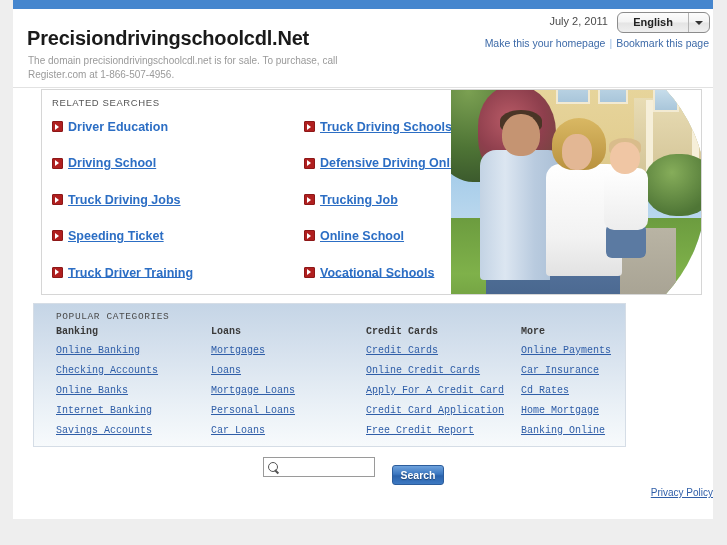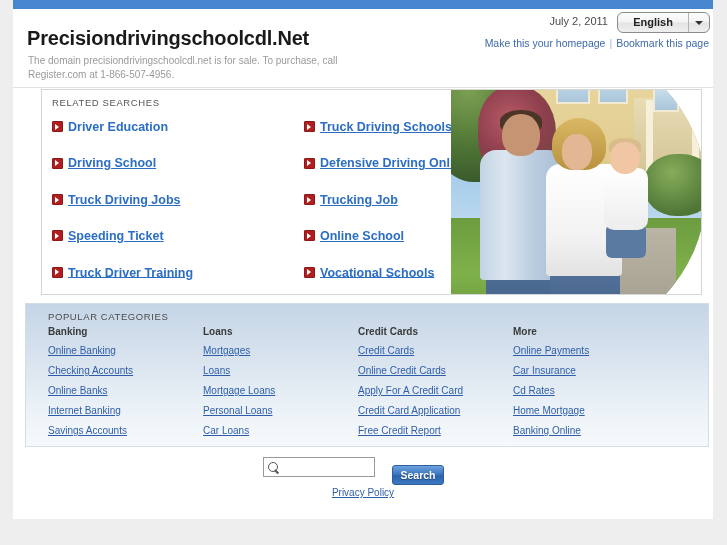--- a/index.html
+++ b/index.html
@@ -398,28 +398,29 @@
     left: 200px;
     top: 182px;
     width: 40px;
     height: 34px;
     border-radius: 6px;
     background: #5b7aa2;
   }
   
   .popular {
     position: absolute;
-    left: 12px;
+    left: 20px;
     top: 303px;
-    width: 684px;
+    width: 593px;
     height: 144px;
     box-sizing: border-box;
     background: linear-gradient(to bottom, #c5d5e6 0%, #d7e2ee 35%, #e9f0f6 70%, #f7fafc 100%);
     border: 1px solid #d5dde6;
     overflow: hidden;
+    font-family: Liberation Mono, monospace;
   }
   .popular-title {
     position: absolute;
     left: 22px;
     top: 7px;
     font-size: 9.5px;
     letter-spacing: 0.6px;
     color: #4c4c4c;
   }
   .cat-cols {
@@ -520,21 +521,21 @@
     cursor: pointer;
     box-sizing: border-box;
     text-shadow: 0 1px 1px rgba(0,0,0,0.35);
     margin-top: 8px;
   }
   .privacy {
     position: absolute;
     left: 0;
     top: 487px;
     width: 700px;
-    text-align: center;
+    text-align: right;
     font-size: 10px;
   }
   .privacy a {
     color: #2f5ea8;
     text-decoration: underline;
     cursor: pointer;
   }
 </style>
 </head>
 <body>

